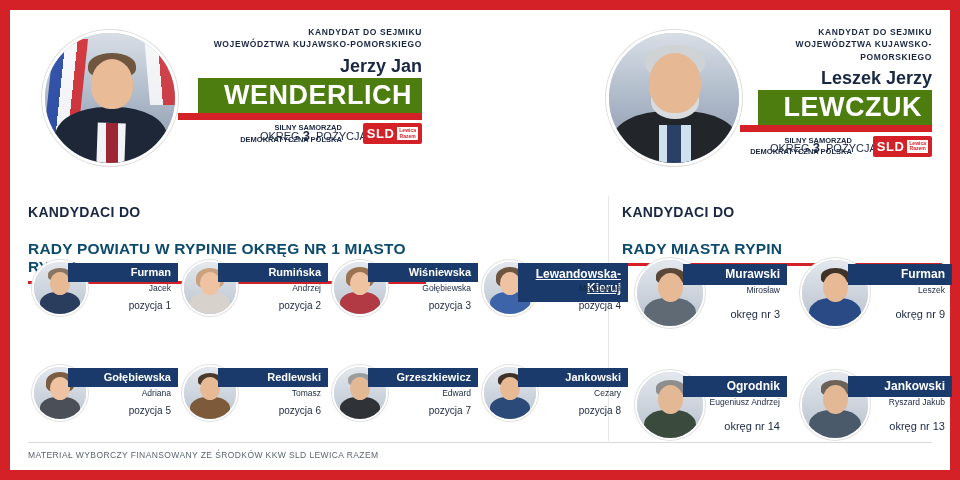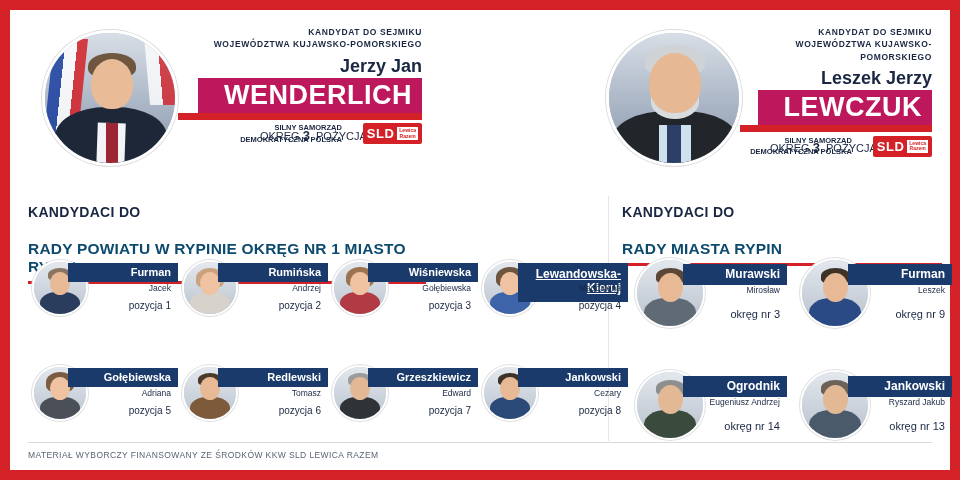--- a/index.html
+++ b/index.html
@@ -45,21 +45,21 @@
   .photo .tieB{position:absolute;left:58px;bottom:-4px;width:14px;height:42px;background:#2c3f66;}
 
   .cinfo{position:absolute;top:8px;text-align:right;}
   .cand.left .cinfo{left:150px;width:244px;}
   .cand.right .cinfo{left:150px;width:192px;}
 
   .klabel{font-size:8.5px;letter-spacing:.6px;color:#1a2742;font-weight:bold;line-height:1.45;}
   .fname{font-size:18px;color:#1a2742;font-weight:bold;margin-top:6px;line-height:1;}
   .lname-wrap{margin-top:3px;}
   .lname{
-    display:inline-block;background:#be185d;color:#ffffff;font-weight:bold;
+    display:inline-block;background:#4d7c0f;color:#ffffff;font-weight:bold;
     padding:3px 10px 4px 26px;font-size:27px;line-height:1.05;letter-spacing:.5px;
   }
   .redbar{height:7px;background:#d42027;margin-top:0px;}
   .cand.left .redbar{width:244px;}
   .cand.right .redbar{width:192px;}
   .okreg{font-size:11px;color:#1a2742;margin-top:8px;}
   .okreg b{font-size:13px;}
   .sld{position:absolute;right:0;bottom:-2px;display:flex;align-items:center;gap:21px;}
   .sldtxt{font-size:7.5px;color:#1a2742;font-weight:bold;text-align:right;line-height:1.5;}
   .sldlogo{display:flex;align-items:center;background:#d42027;color:#fff;border-radius:2px;padding:3px 4px;}

